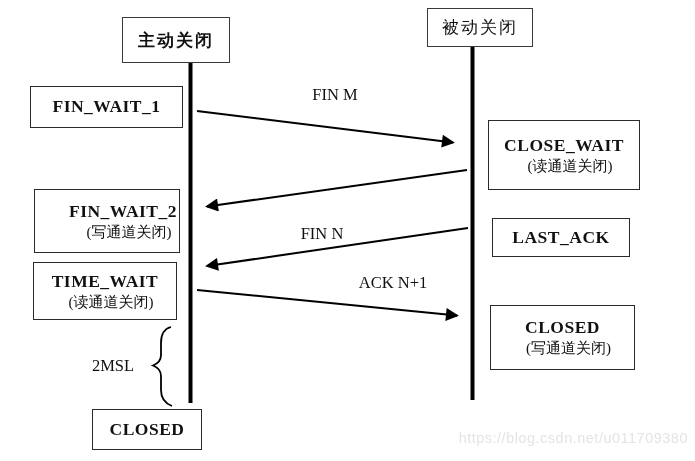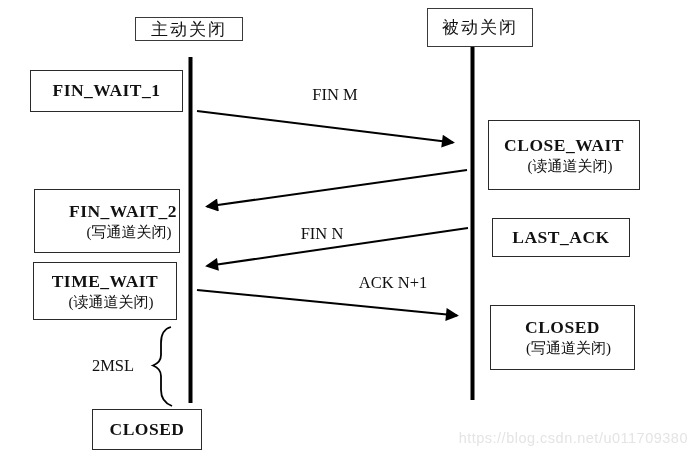--- a/index.html
+++ b/index.html
@@ -72,28 +72,28 @@
     <line x1="472.5" y1="47" x2="472.5" y2="400" stroke="#000000" stroke-width="4"></line>
 
     <line x1="197" y1="111" x2="453" y2="142.5" stroke="#000000" stroke-width="2" marker-end="url(#arrow)"></line>
     <line x1="467" y1="170" x2="207" y2="206.5" stroke="#000000" stroke-width="2" marker-end="url(#arrow)"></line>
     <line x1="468" y1="228" x2="207" y2="266" stroke="#000000" stroke-width="2" marker-end="url(#arrow)"></line>
     <line x1="197" y1="290" x2="457" y2="315.5" stroke="#000000" stroke-width="2" marker-end="url(#arrow)"></line>
 
     <path d="M 171 327 C 163 329, 161 335, 161 343 L 161 355 C 161 361, 158 363.5, 153 365.5 C 158 367.5, 161 370, 161 376 L 161 390 C 161 398, 164 403, 172 406" fill="none" stroke="#000000" stroke-width="1.8"></path>
   </svg>
 
-  <div class="hdr-box" style="left:135px; top:17px; width:108px; height:24px;">
+  <div class="hdr-box" style="left:122px; top:17px; width:108px; height:46px;font-weight:bold;">
     <span>主动关闭</span>
   </div>
   <div class="hdr-box" style="left:427px; top:8px; width:106px; height:39px;">
     <span>被动关闭</span>
   </div>
 
-  <div class="state-box" style="left:30px; top:70px; width:153px; height:42px;text-align:right;">
+  <div class="state-box" style="left:30px; top:86px; width:153px; height:42px;text-align:right;">
     <span class="state-name">FIN_WAIT_1</span>
   </div>
 
   <div class="state-box" style="left:34px; top:189px; width:146px; height:64px;padding-left:32px;">
     <span class="state-name">FIN_WAIT_2</span>
     <span class="state-note">(写通道关闭)</span>
   </div>
 
   <div class="state-box" style="left:33px; top:262px; width:144px; height:58px;">
     <span class="state-name">TIME_WAIT</span>

